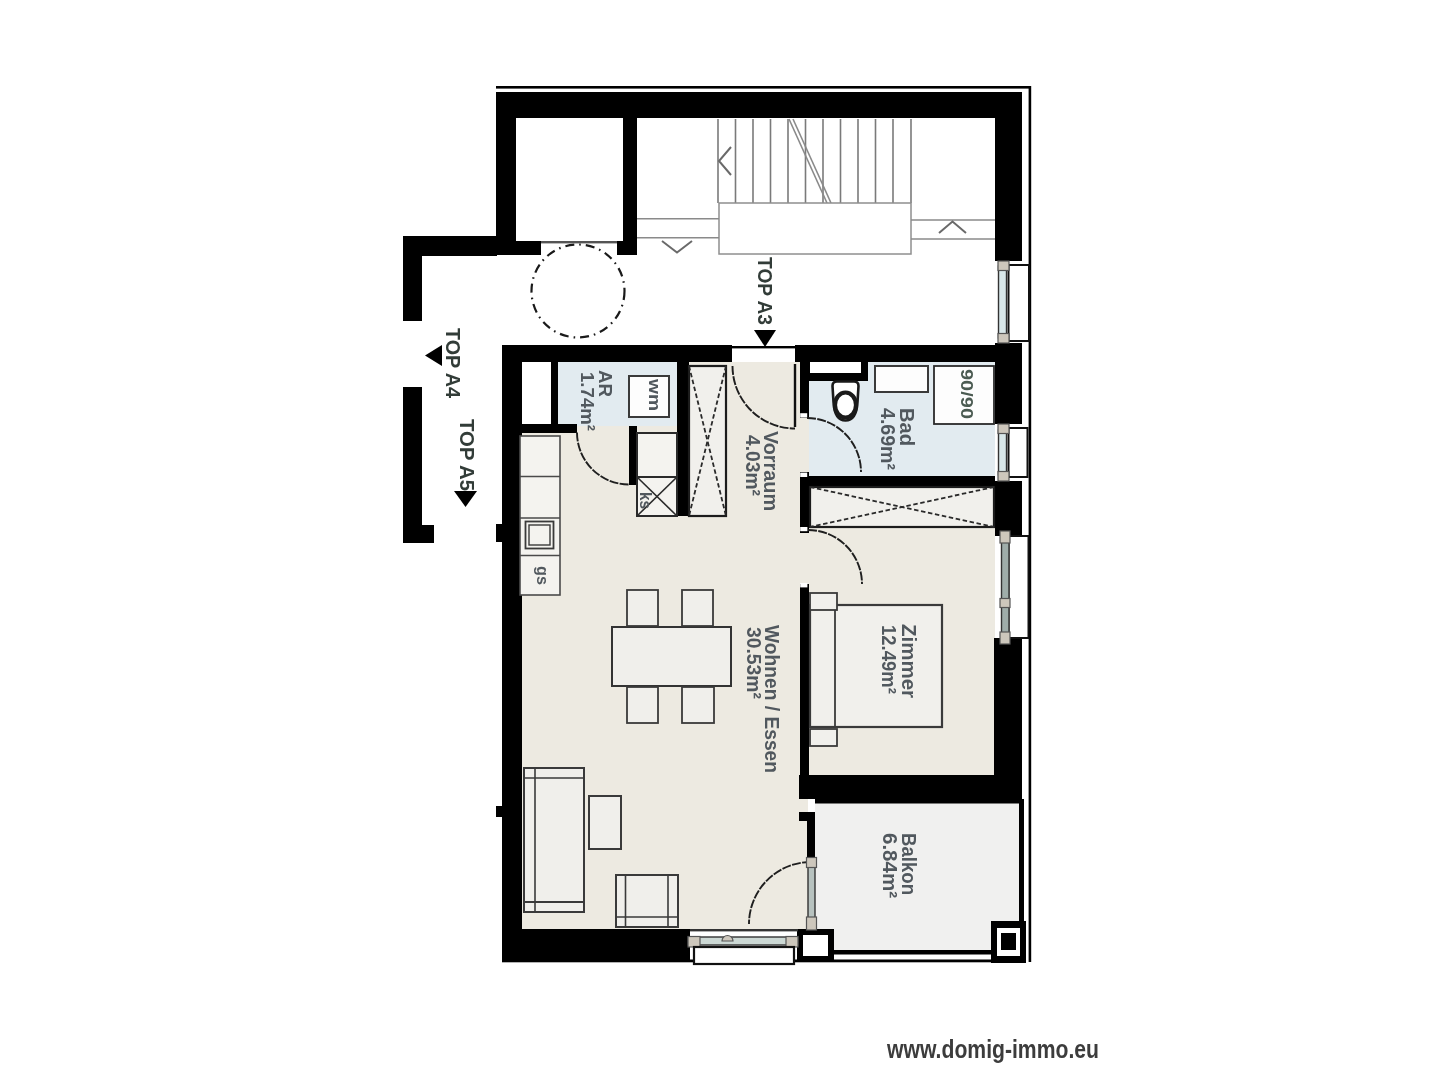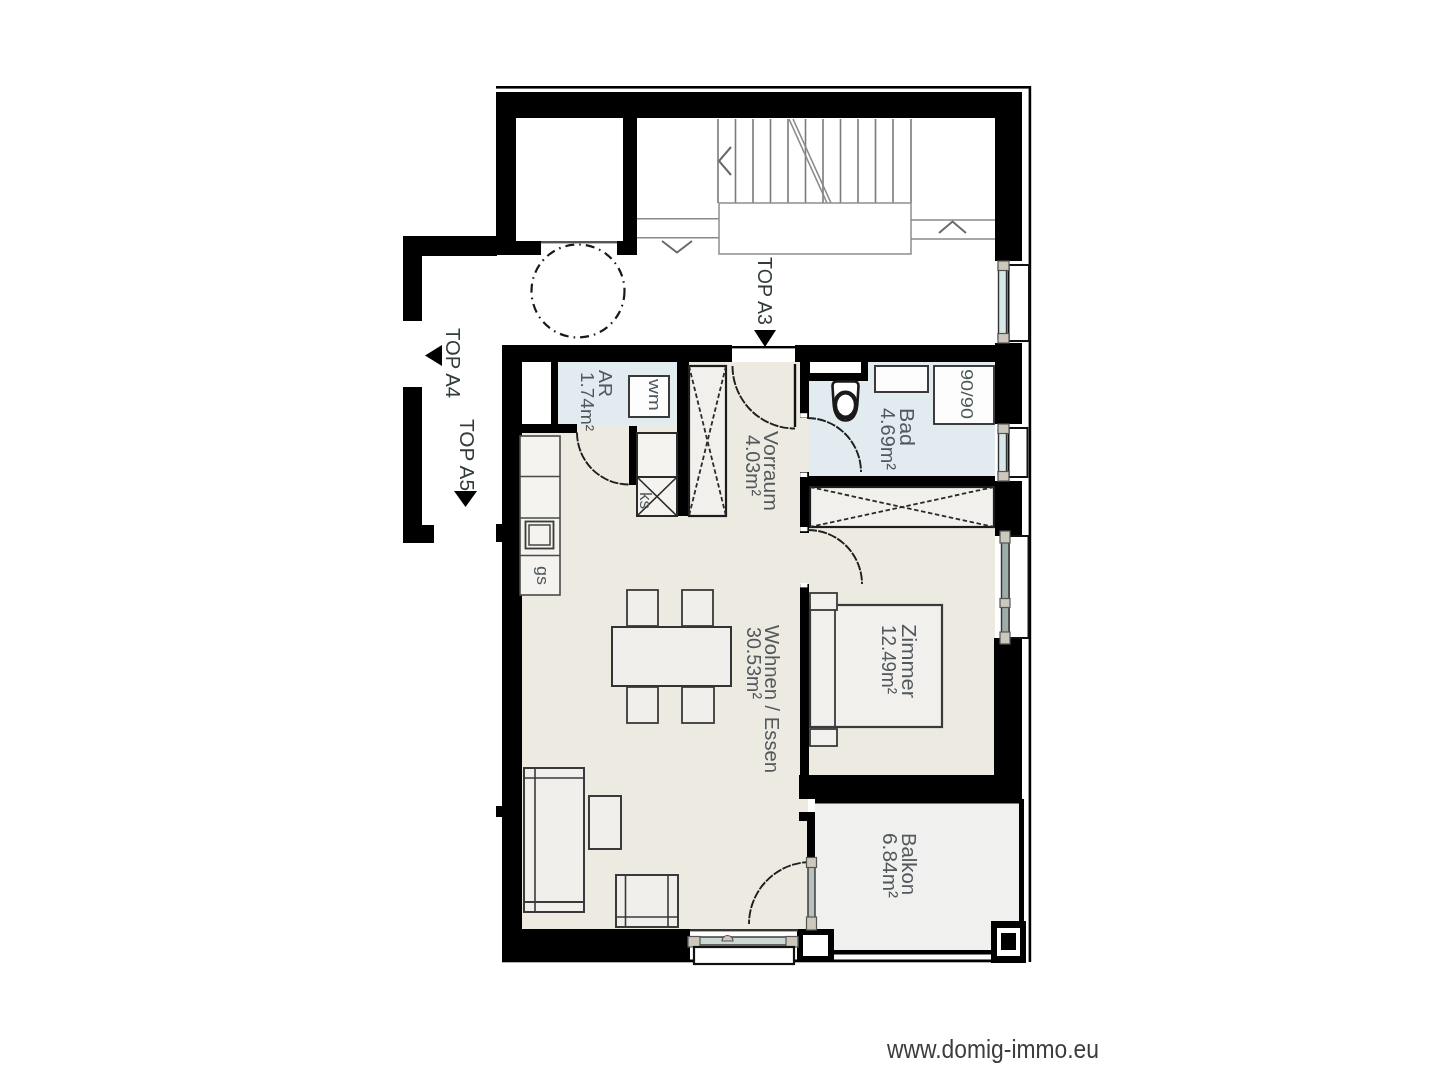--- a/index.html
+++ b/index.html
@@ -1,17 +1,17 @@
 <!DOCTYPE html>
 <html><head>
 <meta charset="utf-8">
 <style>
   html,body{margin:0;padding:0;background:#ffffff;}
   #page{position:relative;width:1436px;height:1077px;background:#fff;overflow:hidden;
-        font-family:"Liberation Sans", sans-serif;}
+        font-family:"Liberation Sans", sans-serif;font-weight:bold;}
 </style>
 </head>
 <body>
 <div id="page">
 <svg width="1436" height="1077" viewBox="0 0 1436 1077" xmlns="http://www.w3.org/2000/svg">
 
 <g id="floors">
 
 <rect x="522" y="362" width="286" height="567" fill="#edeae1"></rect>
 

